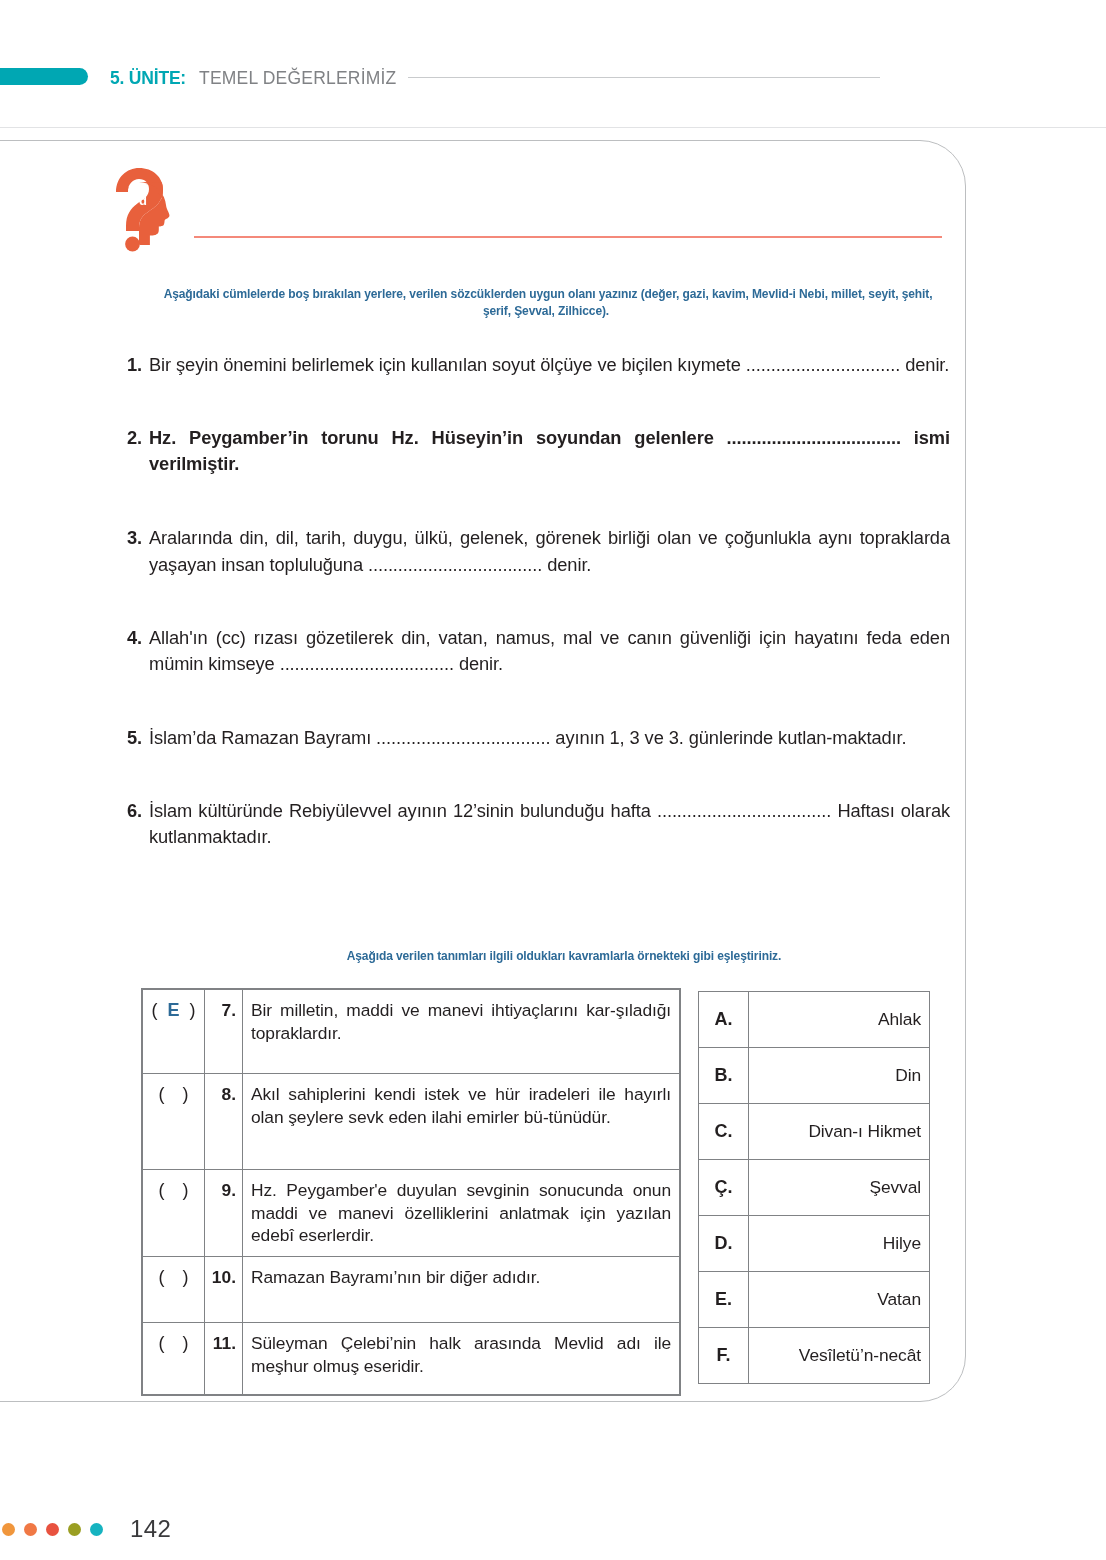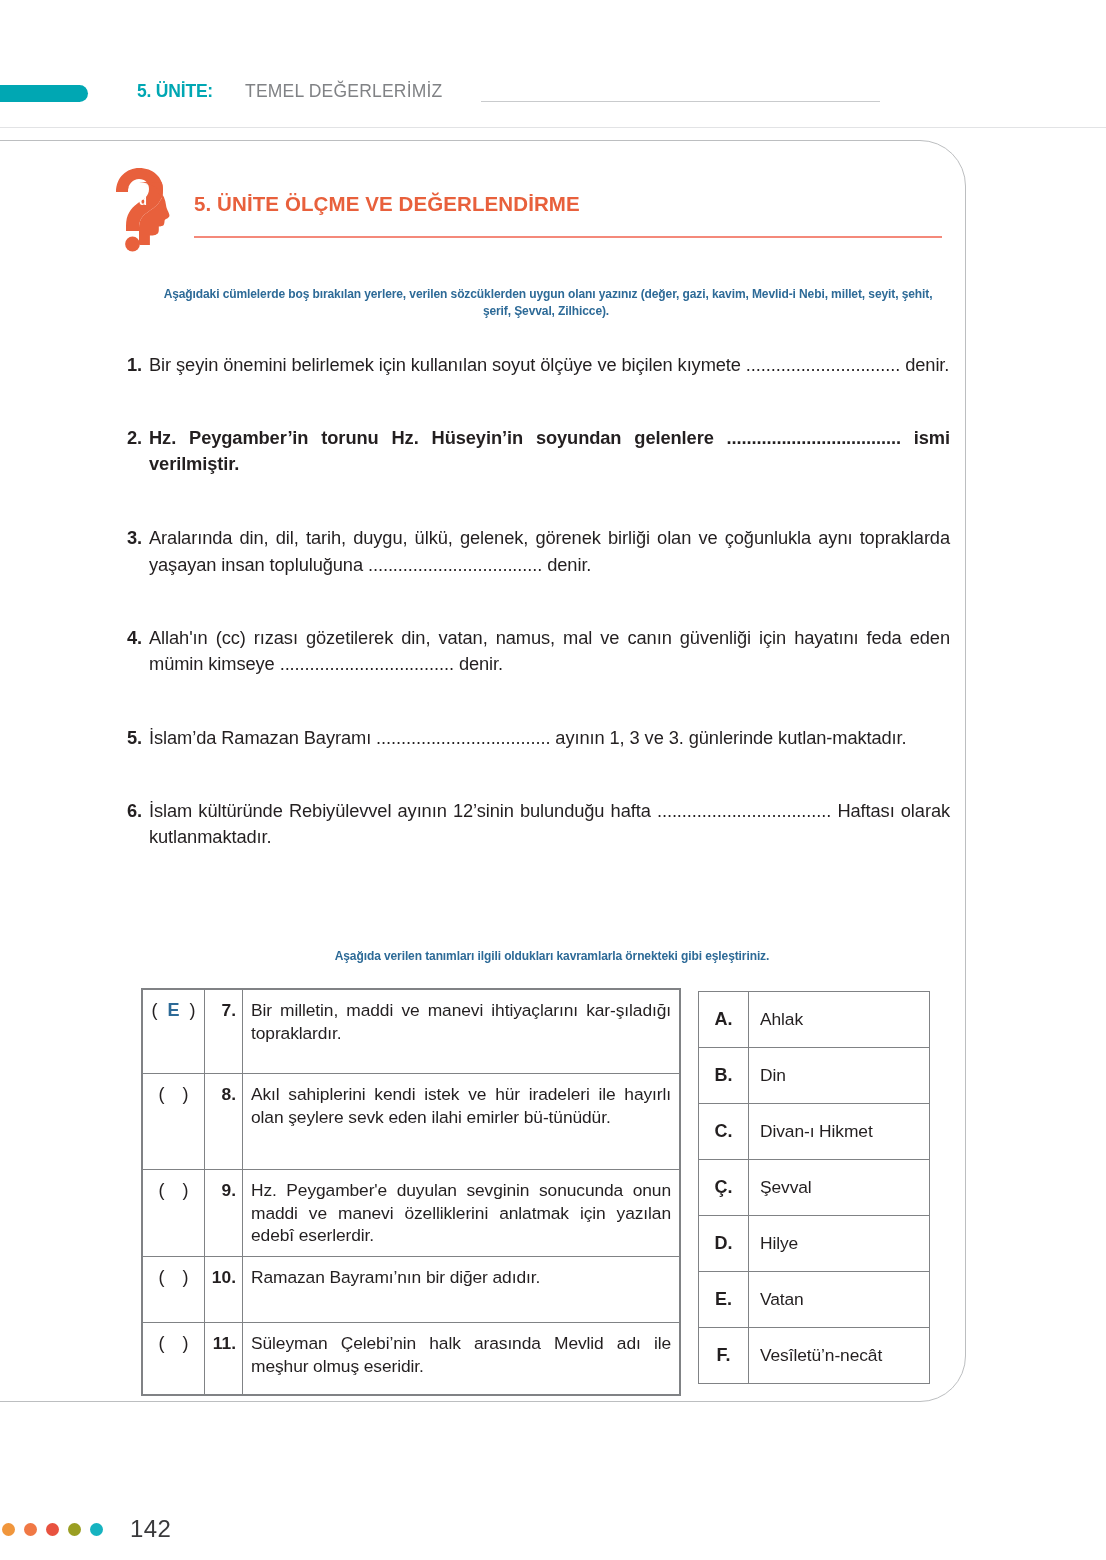--- a/index.html
+++ b/index.html
@@ -17,40 +17,39 @@
   }
 
   
   .page-header {
     position: absolute;
     top: 68px;
     left: 0;
     width: 880px;
     height: 34px;
     display: flex;
-    align-items: flex-end;
-    gap: 27px;
+    align-items: flex-start;
   }
   .header-tab {
     width: 88px;
     height: 17px;
     background: #00a7b3;
     border-radius: 0 9px 9px 0;
     flex: 0 0 auto;
   }
   .header-unit {
     margin-left: 22px;
     font-size: 17.5px;
     font-weight: bold;
     color: #00a7b3;
     letter-spacing: -0.2px;
     white-space: nowrap;
   }
   .header-topic {
-    margin-left: 5px;
+    margin-left: 13px;
     font-size: 17.5px;
     color: #808285;
     letter-spacing: 0.2px;
     white-space: nowrap;
   }
   .header-rule {
     flex: 1 1 auto;
     height: 1px;
     background: #c9cbcd;
     margin-left: 12px;
@@ -247,20 +246,21 @@
   }
   .opt-key {
     width: 50px;
     text-align: center;
     font-weight: bold;
     font-size: 18px !important;
   }
   .opt-val {
     padding-left: 11px !important;
     letter-spacing: -0.1px;
+    text-align: right;
   }
 
   
   .footer {
     position: absolute;
     left: 0;
     top: 1490px;
     width: 300px;
     height: 40px;
     display: flex;
@@ -311,21 +311,20 @@
       <path d="M38 18 C49 19 57 28 58 39 C58.6 44 61 46 61.4 49 C61.8 51.6 58.6 52.6 57.2 53.6 C56.2 54.3 56.8 57 55.8 58.8 C54.9 60.5 52.4 60.2 50.9 60 C50.6 62.7 51.4 66.1 49.5 67.7 C47.6 69.4 43.8 69 41.9 68.6 L41.9 79 L31.5 79 L31.5 63.5 C31.5 55.5 34.6 51.2 40.4 47.2 C47 42.6 54.4 37.6 54.4 26.5 C54.4 23 53.6 20.2 52.3 18 Z" fill="#e8603c"></path>
 
       <path d="M21 25.5 C21 17.6 25.6 12.8 31.2 12.8 C34.6 12.8 37.2 14.2 38.8 16.4 C33 16.2 27.8 18.6 24.5 22.6 C23.2 24.2 22.2 25.8 21.6 27.4 Z" fill="#ffffff" opacity="0"></path>
 
       <text x="20" y="26" font-family="Liberation Sans, sans-serif" font-size="13" font-weight="bold" fill="#ffffff">a</text>
       <text x="29.5" y="26" font-family="Liberation Sans, sans-serif" font-size="13" font-weight="bold" fill="#ffffff">b</text>
       <text x="22" y="39" font-family="Liberation Sans, sans-serif" font-size="13" font-weight="bold" fill="#ffffff">c</text>
       <text x="31" y="39" font-family="Liberation Sans, sans-serif" font-size="13" font-weight="bold" fill="#ffffff">d</text>
     </svg>
   </div>
-  <div class="section-title" style="color: rgb(232, 96, 60);">5. ÜNİTE ÖLÇME VE DEĞERLENDİRME</div>
   <div class="section-underline" style="background: rgb(244, 137, 122);"></div>
 </div>
 
 <div class="directive" id="directive-1" style="color: rgb(45, 106, 151);">
   <span class="ind" style="padding-left:4px">Aşağıdaki cümlelerde boş bırakılan yerlere, verilen sözcüklerden uygun olanı yazınız</span>
   <span>(değer, gazi, kavim, Mevlid-i Nebi, millet, seyit, şehit, şerif, Şevval, Zilhicce).</span>
 </div>
 
 <div class="q-list">
   <div class="q-item" id="q1">
@@ -347,21 +346,21 @@
   <div class="q-item" id="q5">
     <span class="q-num">5.</span>
     <span class="q-text">İslam’da Ramazan Bayramı ................................... ayının 1, 3 ve 3. günlerinde kutlan-maktadır.</span>
   </div>
   <div class="q-item" id="q6">
     <span class="q-num">6.</span>
     <span class="q-text">İslam kültüründe Rebiyülevvel ayının 12’sinin bulunduğu hafta ................................... Haftası olarak kutlanmaktadır.</span>
   </div>
 </div>
 
-<div class="directive" id="directive-2" style="color: rgb(45, 106, 151);">Aşağıda verilen tanımları ilgili oldukları kavramlarla örnekteki gibi eşleştiriniz.</div>
+<div class="directive" id="directive-2" style="color: rgb(45, 106, 151); margin-left: 12px;">Aşağıda verilen tanımları ilgili oldukları kavramlarla örnekteki gibi eşleştiriniz.</div>
 
 <div class="match-left">
   <table>
     <tbody>
       <tr class="row-h1">
         <td class="cell-paren">(&nbsp;<span class="paren-letter">E</span>&nbsp;)</td>
         <td class="cell-num">7.</td>
         <td class="cell-def">Bir milletin, maddi ve manevi ihtiyaçlarını kar-şıladığı topraklardır.</td>
       </tr>
       <tr class="row-h2">

